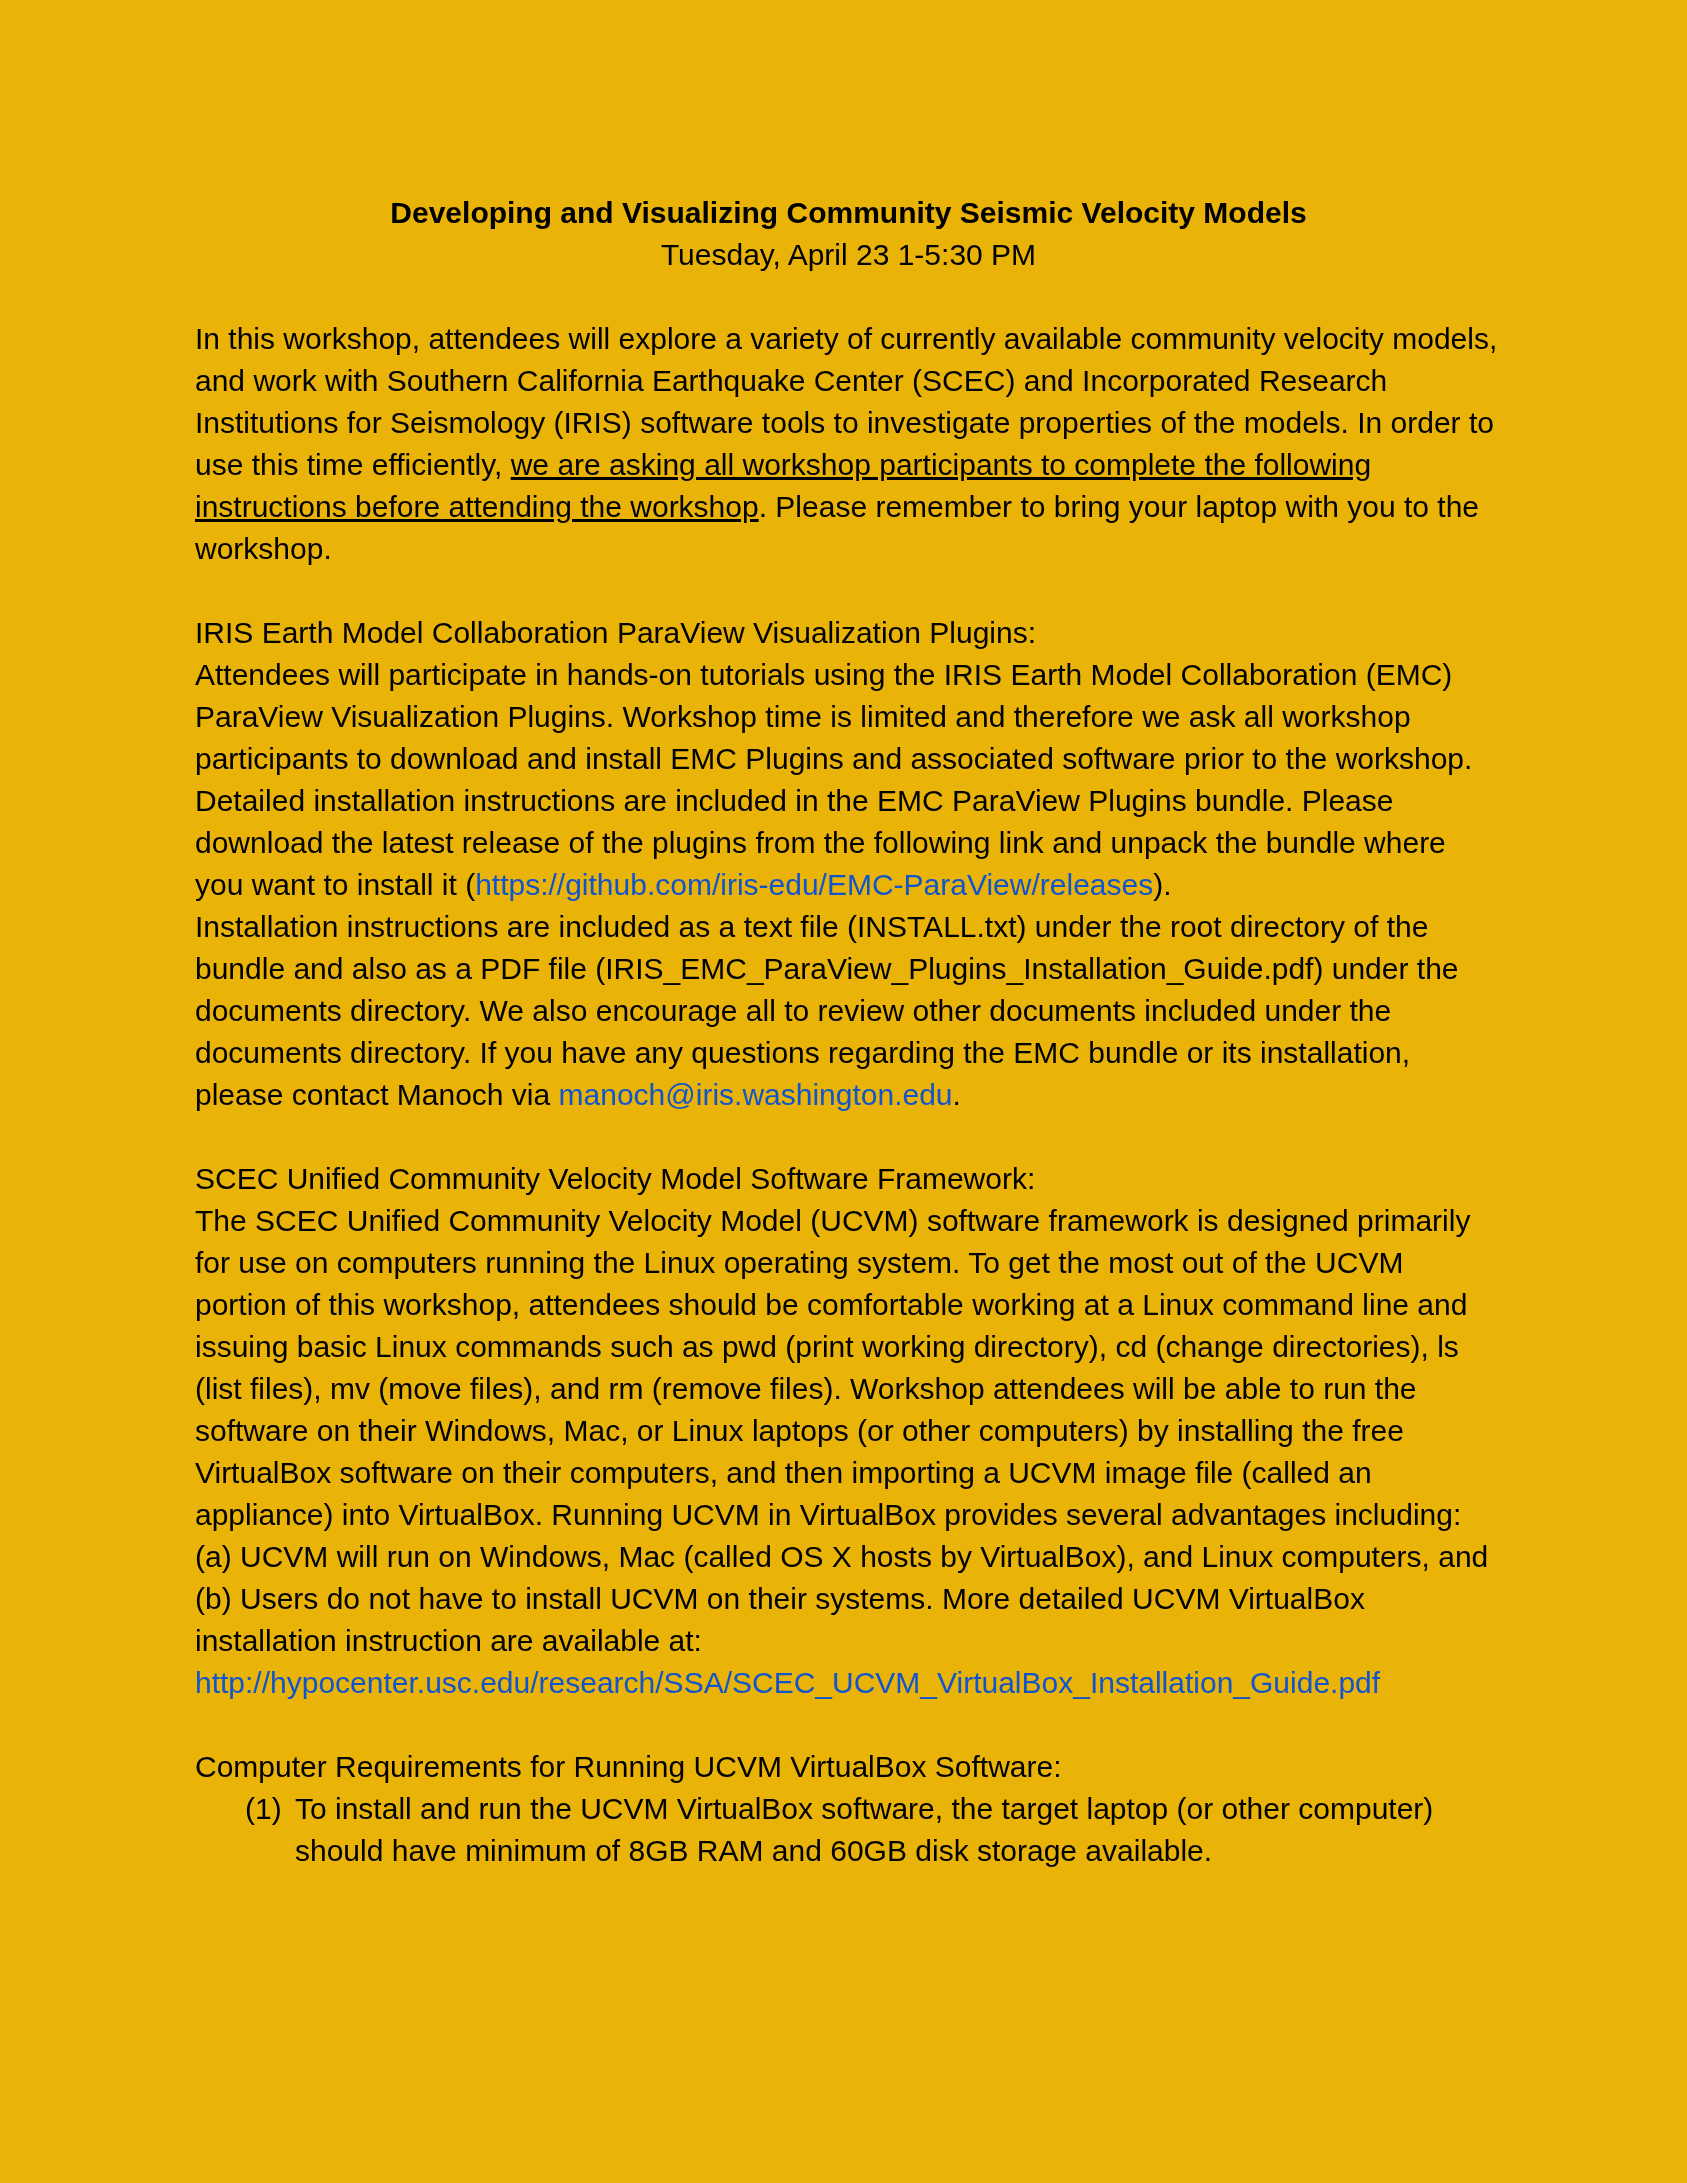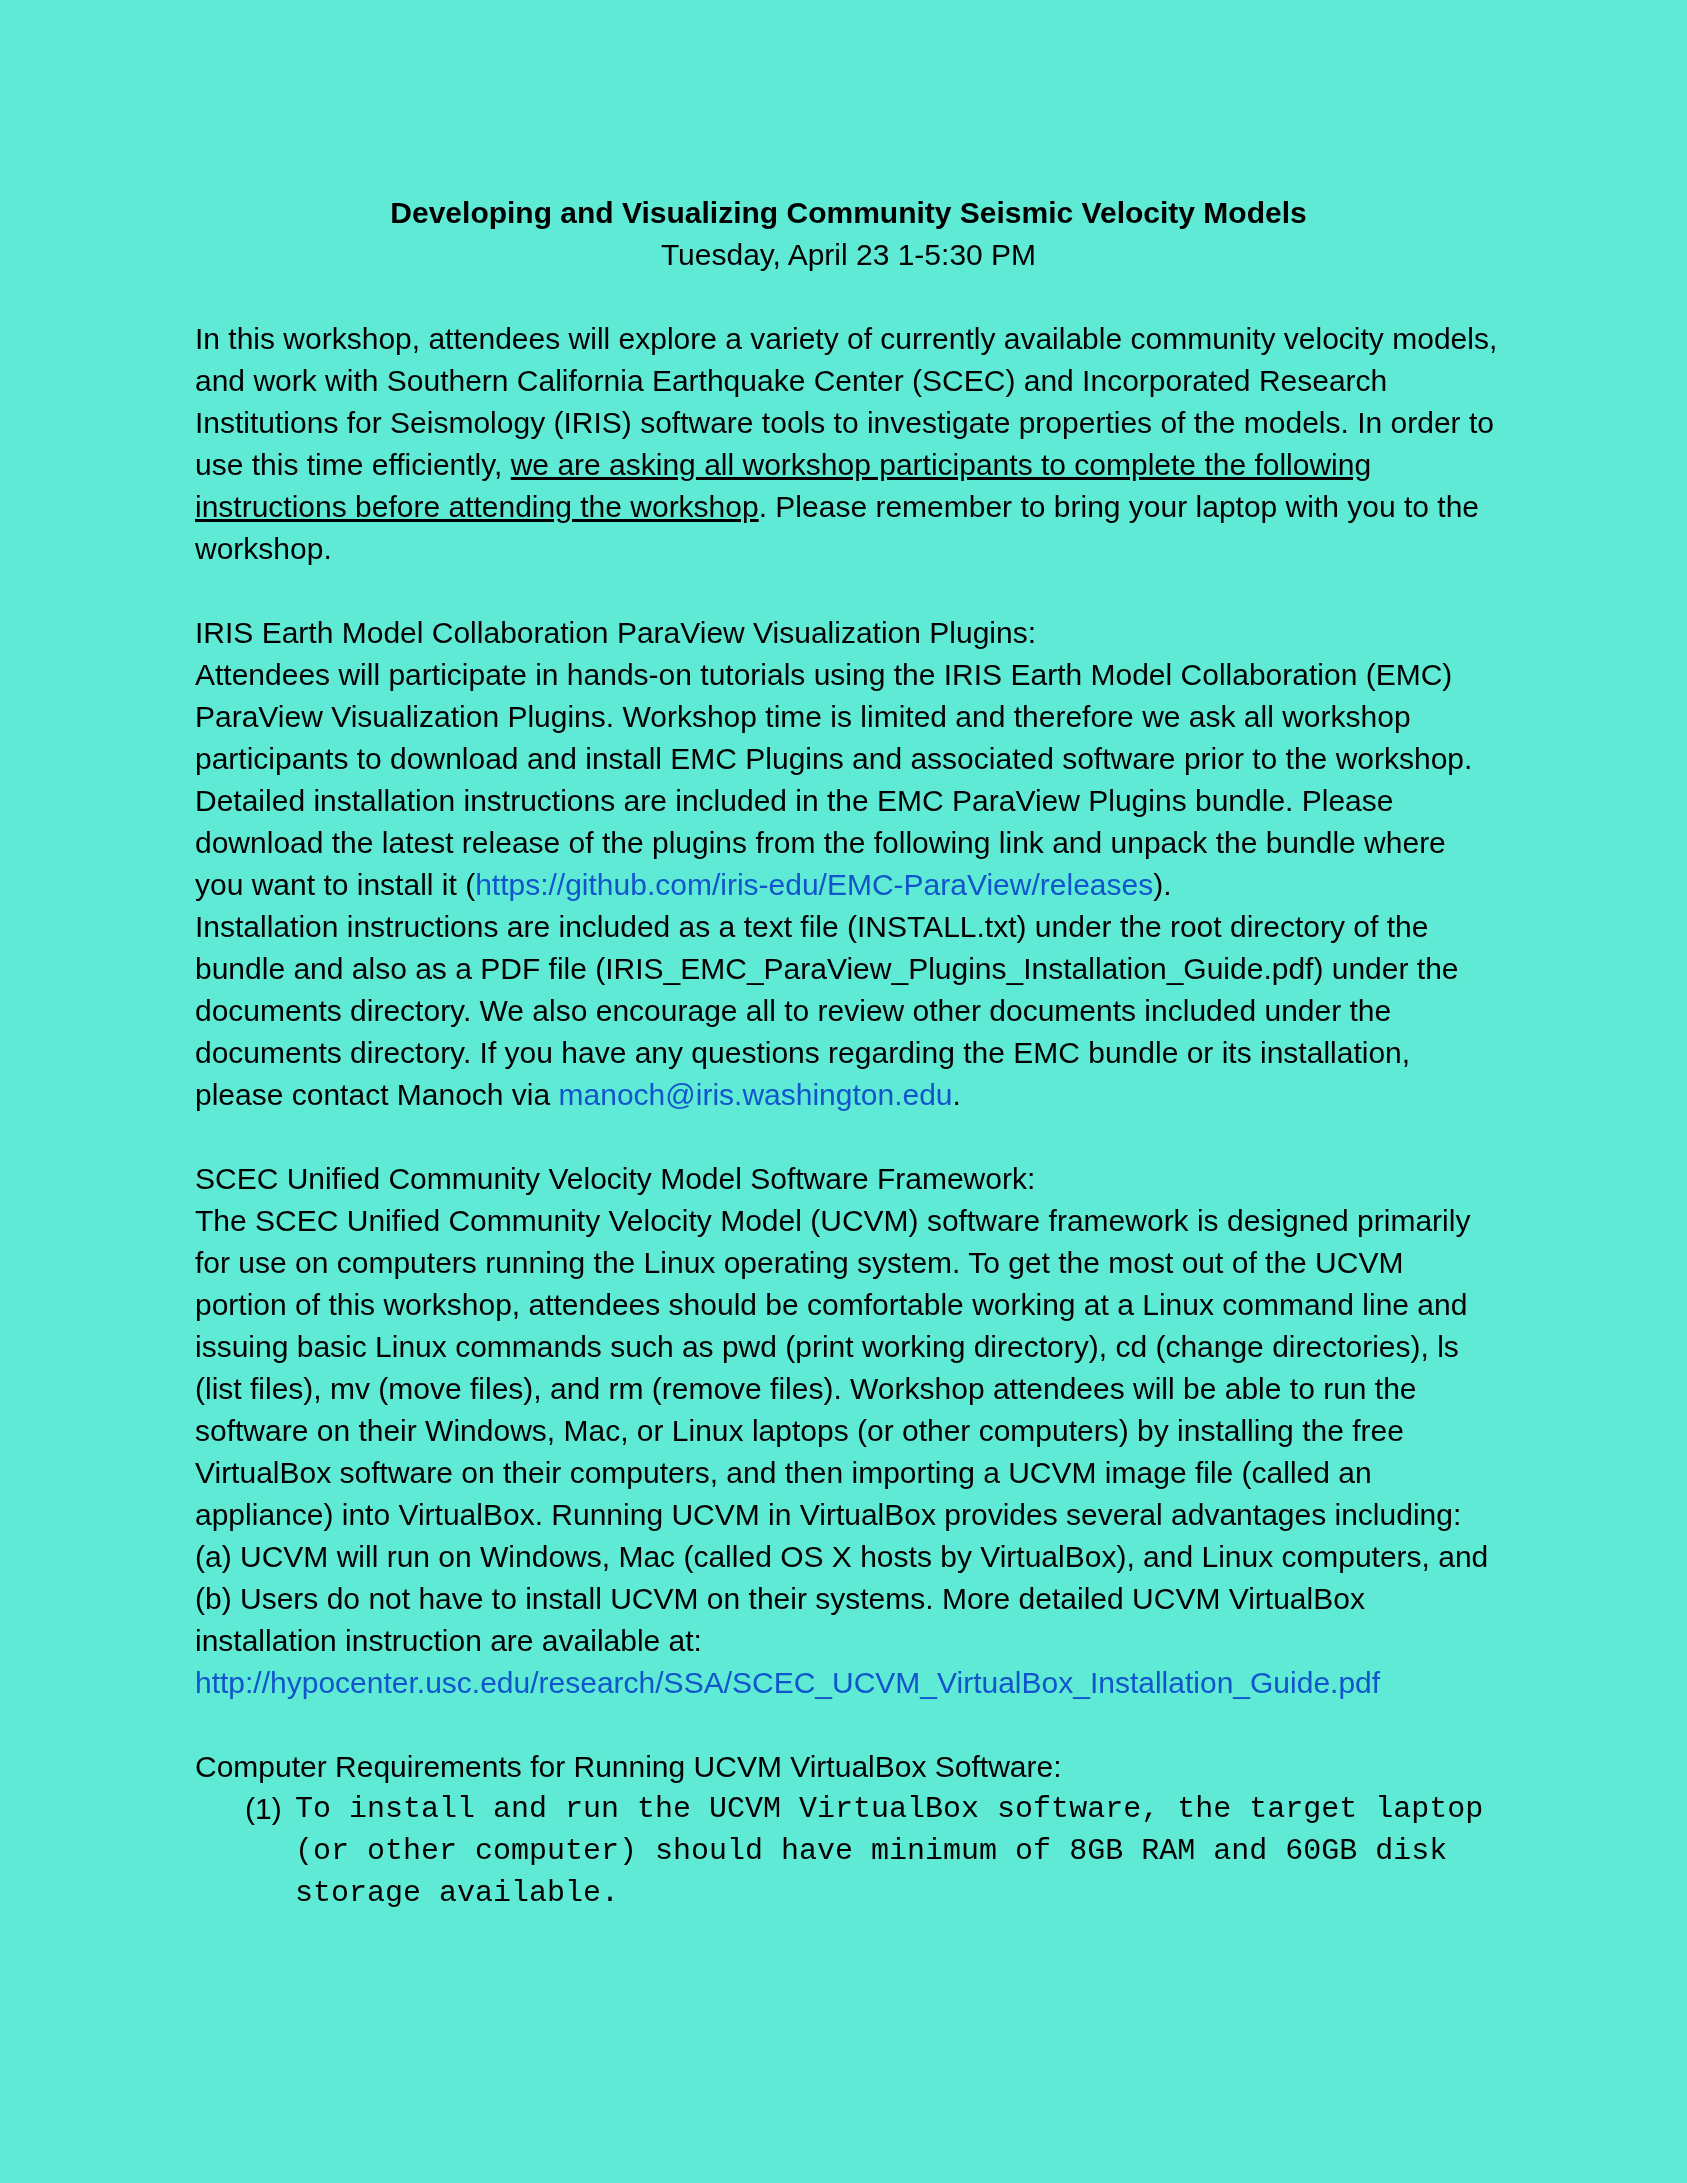--- a/index.html
+++ b/index.html
@@ -7,21 +7,21 @@
   body {
     width: 1687px;
     height: 2183px;
     font-family: "Liberation Sans", "DejaVu Sans", sans-serif;
     color: #000000;
     position: relative;
   }
   .page {
     width: 1687px;
     height: 2183px;
-    background: #5eead4;
+    background: #eab308;
     padding: 192px 185px 8px 195px;
   }
   .content {
     width: 1307px;
     font-size: 30px;
     line-height: 42px;
   }
   .title-block {
     text-align: center;
     margin-bottom: 42px;
@@ -39,21 +39,21 @@
   }
   .req-heading {
     font-weight: normal;
   }
   .req-item { display: flex; }
   .req-num {
     margin-left: 50px;
     width: 50px;
     flex-shrink: 0;
   }
-  .req-text { flex: 1; font-family: Liberation Mono, monospace; }
+  .req-text { flex: 1; }
 </style>
 </head>
 <body>
 
 <div class="page">
   <div class="content">
 
     <div class="title-block">
       <div class="doc-title">Developing and Visualizing Community Seismic Velocity Models</div>
       <div>Tuesday, April 23 1-5:30 PM</div>

